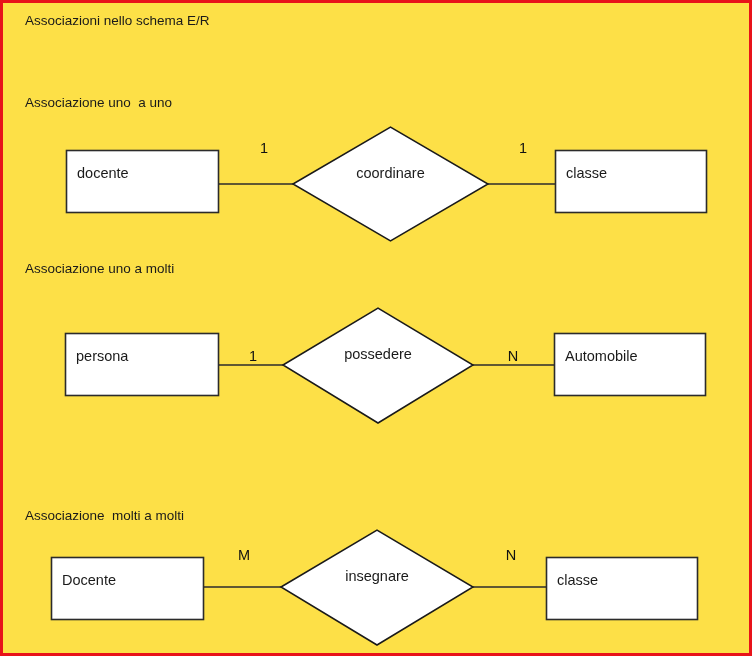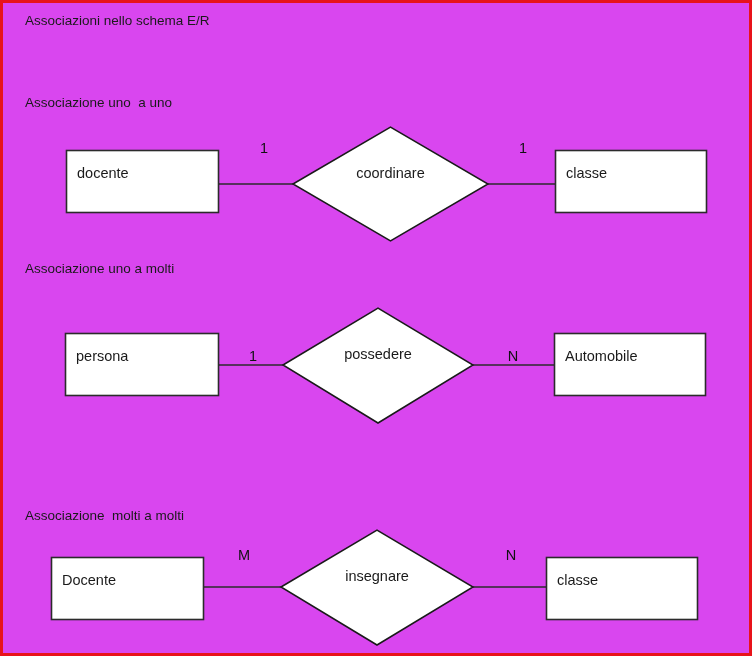--- a/index.html
+++ b/index.html
@@ -4,21 +4,21 @@
 <style>
   html, body {
     margin: 0;
     padding: 0;
     background: #ffffff;
   }
   #page {
     position: relative;
     width: 752px;
     height: 656px;
-    background: #d946ef;
+    background: #fde047;
     border: 3px solid #e8131a;
     box-sizing: border-box;
     overflow: hidden;
     font-family: "Liberation Sans", sans-serif;
   }
   #diagram {
     position: absolute;
     left: 0;
     top: 0;
     width: 752px;

